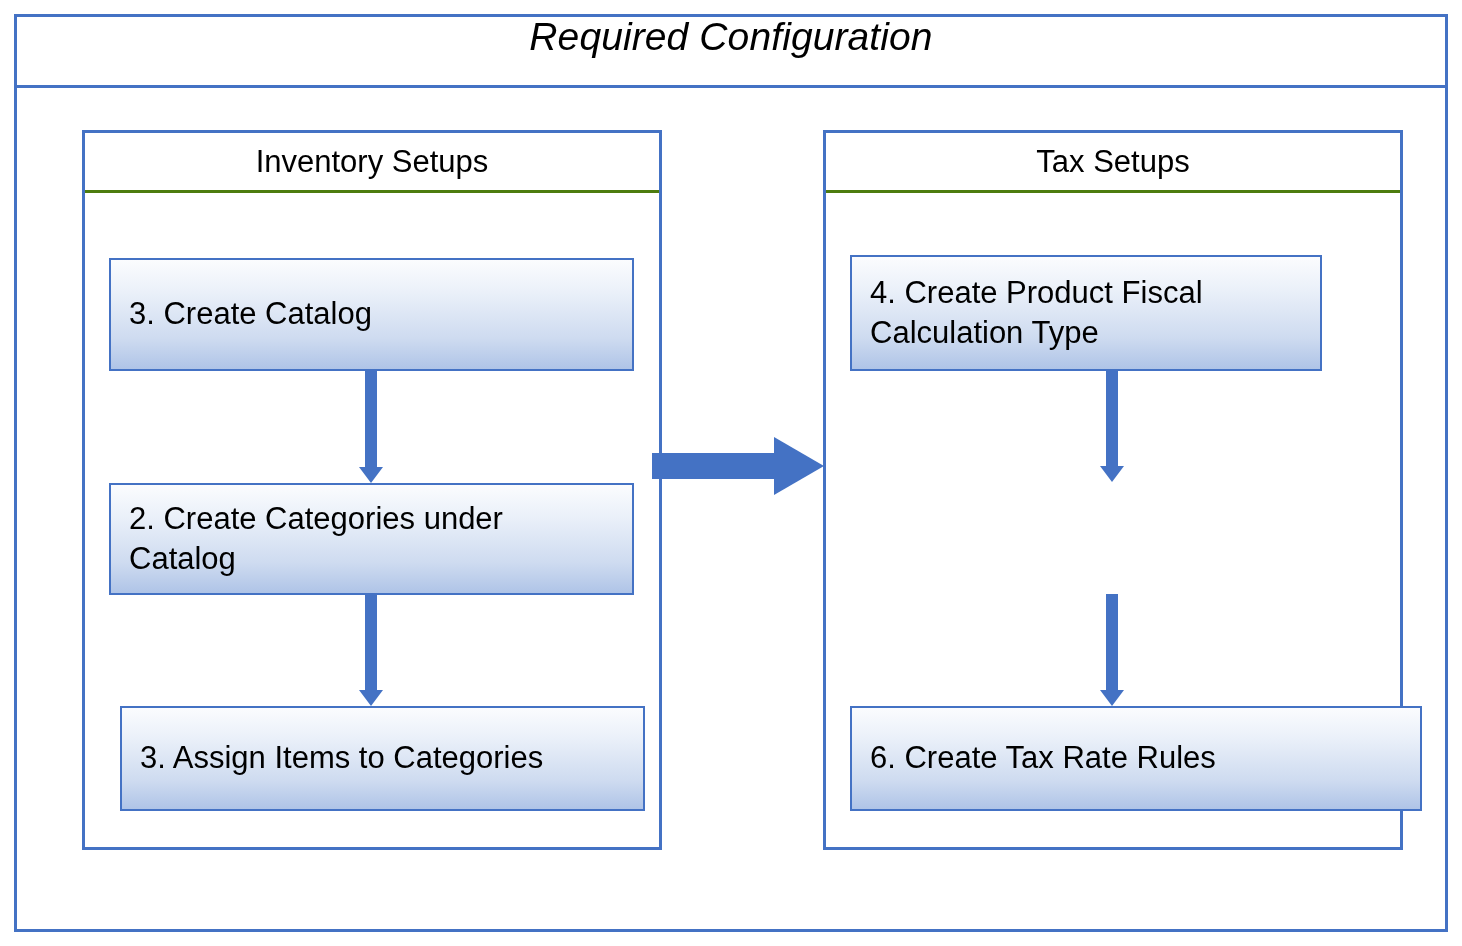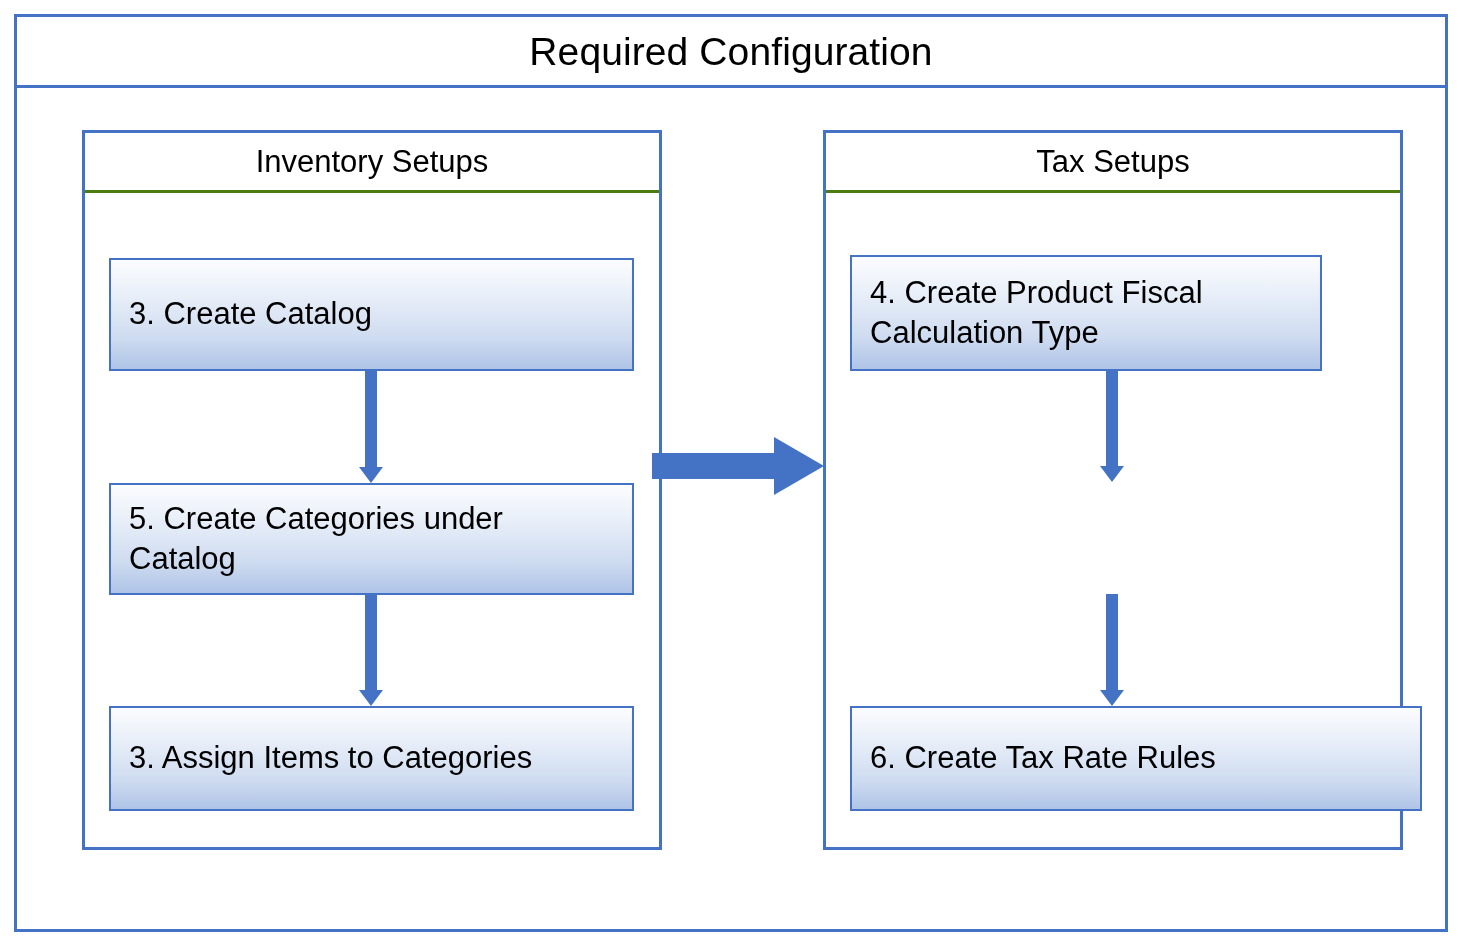--- a/index.html
+++ b/index.html
@@ -36,22 +36,22 @@
 
   .outer-header {
     position: absolute;
     left: 0;
     top: 0;
     right: 0;
     height: 71px;
     box-sizing: border-box;
     border-bottom: 3px solid #4472C4;
     display: flex;
-    align-items: center;
     justify-content: center;
+    font-style: italic;
   }
 
   .outer-title {
     font-size: 39px;
     color: #000000;
     line-height: 1;
     letter-spacing: 0.1px;
     white-space: nowrap;
   }
 
@@ -99,21 +99,21 @@
     color: #000000;
     line-height: 1.30;
     text-align: left;
     width: 100%;
     white-space: pre-line;
   }
 
   
   .box-1 { left: 109px; top: 258px; width: 525px; height: 113px; }
   .box-2 { left: 109px; top: 483px; width: 525px; height: 112px; }
-  .box-3 { left: 109px; top: 706px; width: 525px; height: 105px; }
+  .box-3 { left: 120px; top: 706px; width: 525px; height: 105px; }
 
   
   .box-4 { left: 850px; top: 255px; width: 472px; height: 116px; }
   .box-5 { left: 850px; top: 482px; width: 523px; height: 112px; }
   .box-6 { left: 850px; top: 706px; width: 572px; height: 105px; }
 
   .box-2 .step-label,
   .box-4 .step-label { text-indent: 0; }
 
   
@@ -203,21 +203,21 @@
   <div class="step-box box-1">
     <div class="step-label">3. Create Catalog</div>
   </div>
 
   <div class="v-arrow v-arrow-1">
     <div class="shaft"></div>
     <div class="head"></div>
   </div>
 
   <div class="step-box box-2">
-    <div class="step-label">5. Create Categories under
+    <div class="step-label">2. Create Categories under
      Catalog</div>
   </div>
 
   <div class="v-arrow v-arrow-2">
     <div class="shaft"></div>
     <div class="head"></div>
   </div>
 
   <div class="step-box box-3">
     <div class="step-label">3. Assign Items to Categories</div>

